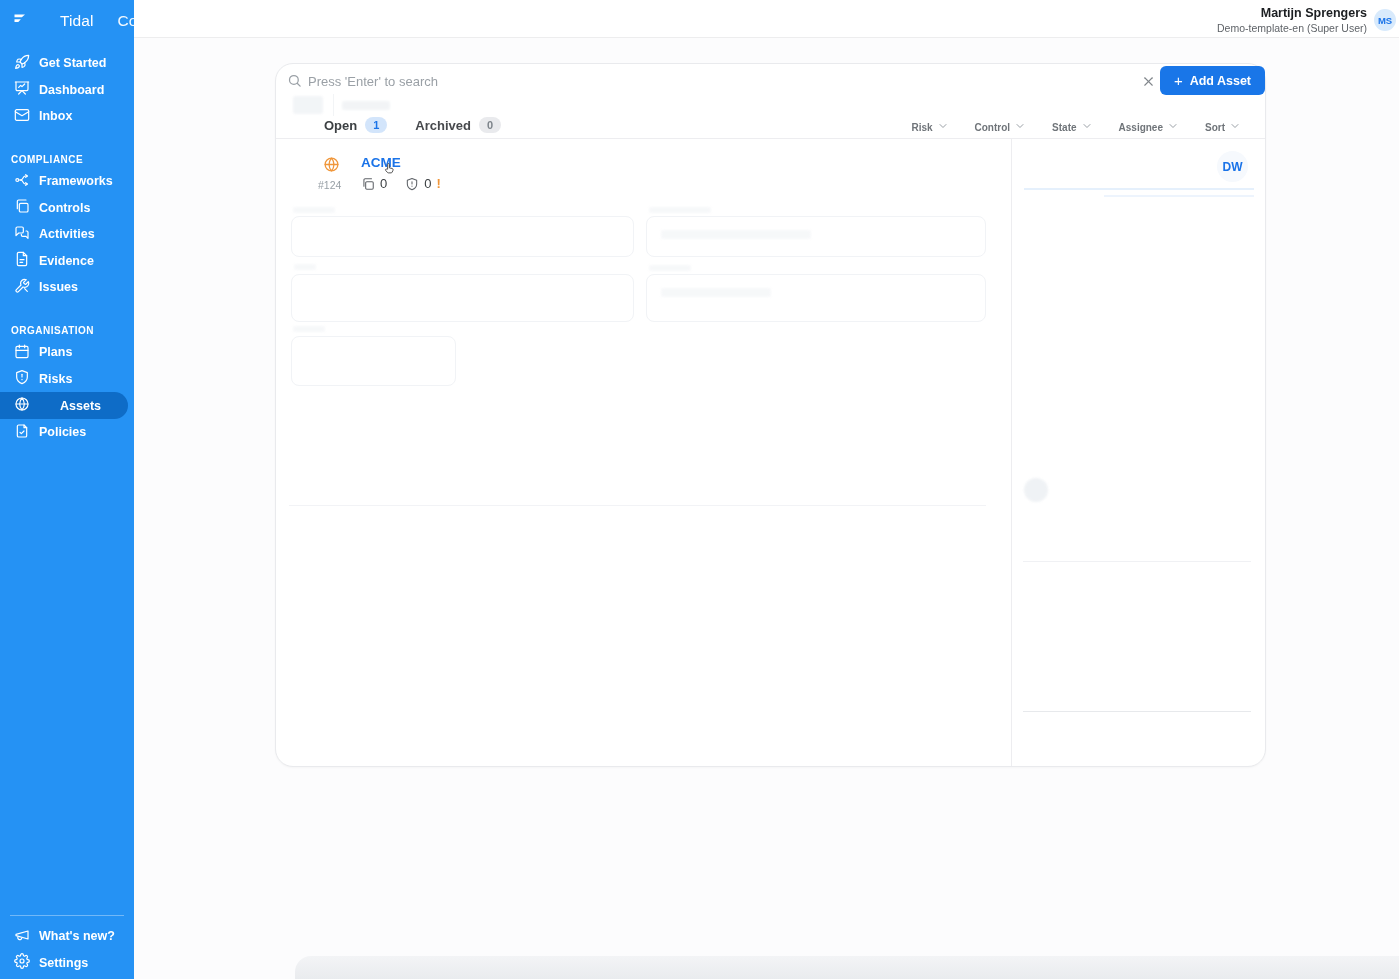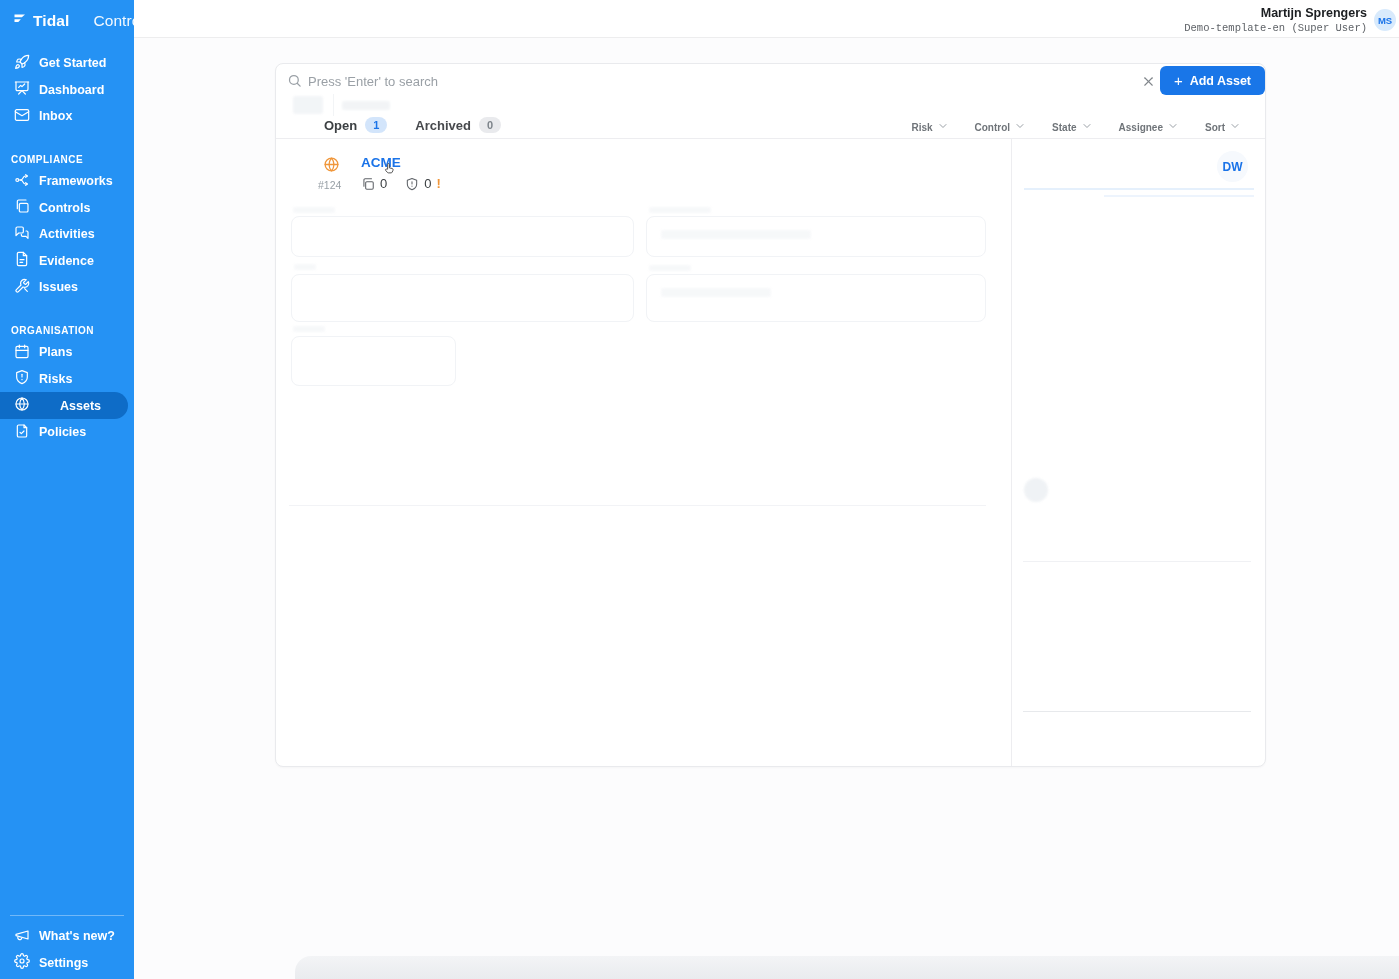--- a/index.html
+++ b/index.html
@@ -4,38 +4,38 @@
 <style>
   * { margin:0; padding:0; box-sizing:border-box; }
   html,body { width:1399px; height:979px; }
   body { font-family:"Liberation Sans", sans-serif; background:#fcfcfd; overflow:hidden; }
   #app { position:relative; width:1399px; height:979px; }
 
   
   .sidebar { position:absolute; left:0; top:0; width:134px; height:979px; background:#2592f4; color:#fff; z-index:5; }
   .logo { position:absolute; left:13px; top:11px; display:flex; align-items:center; gap:5px; }
   .logo-text { font-size:15.5px; color:#fff; letter-spacing:.1px; }
-  .logo-text b { font-weight:700; }
+  .logo-text b { font-weight:400;margin-left:27px; }
   .logo-text span.lt { font-weight:400; opacity:.95;padding-left:24px; }
   .nav-group { position:absolute; left:0; width:162px; display:flex; flex-direction:column; }
   .nav-item { height:26.5px; display:flex; align-items:center; gap:9px; padding-left:14px; font-size:12.5px; font-weight:600; cursor:pointer; white-space:nowrap; }
   .nav-item svg { flex:0 0 auto; }
   .nav-item.active { background:#0e6cc7; width:128px; border-radius:0 14px 14px 0; height:27px;gap:30px; }
   .section-title { position:absolute; left:11px; font-size:10px; font-weight:700; letter-spacing:.5px; color:#fff; }
   .sidebar-divider { position:absolute; left:10px; top:915px; width:114px; height:1px; background:rgba(255,255,255,.35); }
 
   
   .topbar { position:absolute; left:134px; top:0; right:0; height:38px; background:#fff; border-bottom:1px solid #ededee; z-index:4; }
   .user-block { position:absolute; right:32px; top:6px; text-align:right; }
   .user-name { font-size:12.5px; font-weight:700; color:#1b1e21; }
-  .user-sub { font-size:10.5px; color:#5f6368; margin-top:2px;font-family:Liberation Mono, monospace; }
+  .user-sub { font-size:10.5px; color:#5f6368; margin-top:2px; }
   .avatar { position:absolute; right:3px; top:9px; width:22px; height:22px; border-radius:50%; background:#d8eafc; color:#1a73e8; font-size:9.5px; font-weight:700; display:flex; align-items:center; justify-content:center; }
 
   
-  .card { position:absolute; left:275px; top:63px; width:991px; height:704px; background:#fff; border:1px solid #e9eaed; border-radius:8px; box-shadow:0 1px 2px rgba(0,0,0,.03); }
+  .card { position:absolute; left:275px; top:63px; width:991px; height:704px; background:#fff; border:1px solid #e9eaed; border-radius:18px; box-shadow:0 1px 2px rgba(0,0,0,.03); }
   .search-row { position:absolute; left:0; top:0; right:0; height:34px; }
   .search-icon { position:absolute; left:11px; top:9px; color:#9aa0a6; }
   .search-input { position:absolute; left:32px; top:4px; width:760px; height:26px; border:none; outline:none; font-size:13px; color:#3c4043; font-family:"Liberation Sans",sans-serif; background:transparent; }
   .search-input::placeholder { color:#9aa0a6; }
   .close-btn { position:absolute; left:863px; top:8px; width:18px; height:18px; color:#80868b; cursor:pointer; display:flex; align-items:center; justify-content:center; }
   .add-btn { position:absolute; right:0px; top:2px; height:29px; padding:0 14px; background:#1976e8; color:#fff; border:none; border-radius:6px; font-size:12.5px; font-weight:600; font-family:"Liberation Sans",sans-serif; display:flex; align-items:center; gap:7px; cursor:pointer; }
   .add-btn .plus { font-size:15px; font-weight:500; line-height:1; }
 
   
   .ghost { pointer-events:none; }

